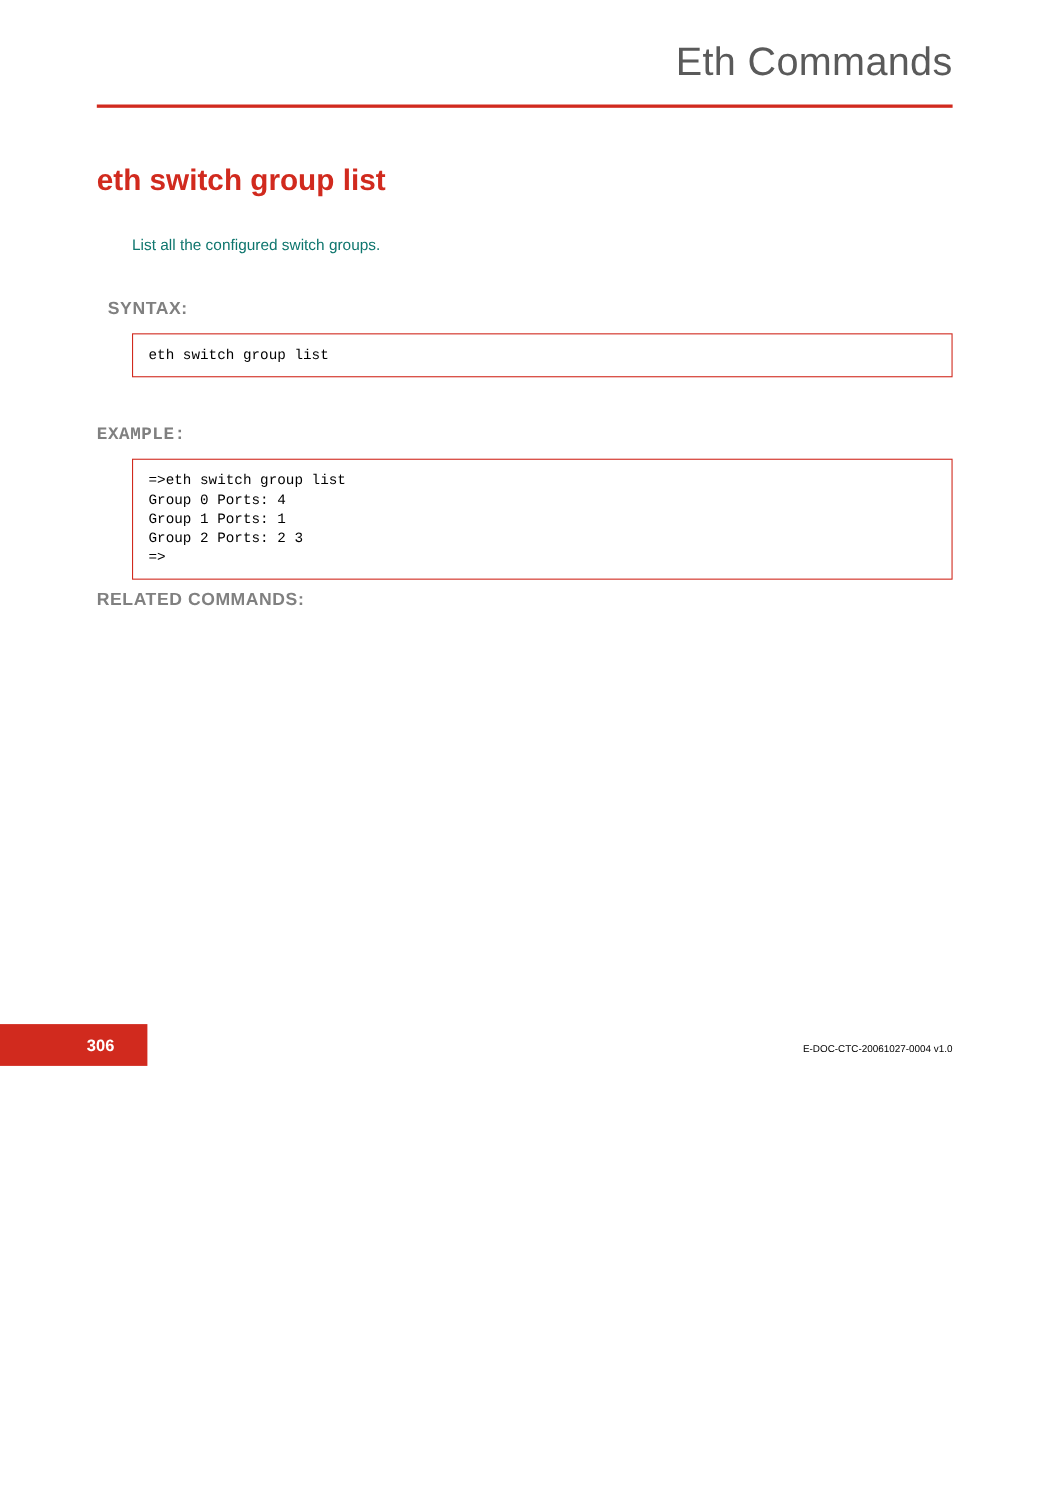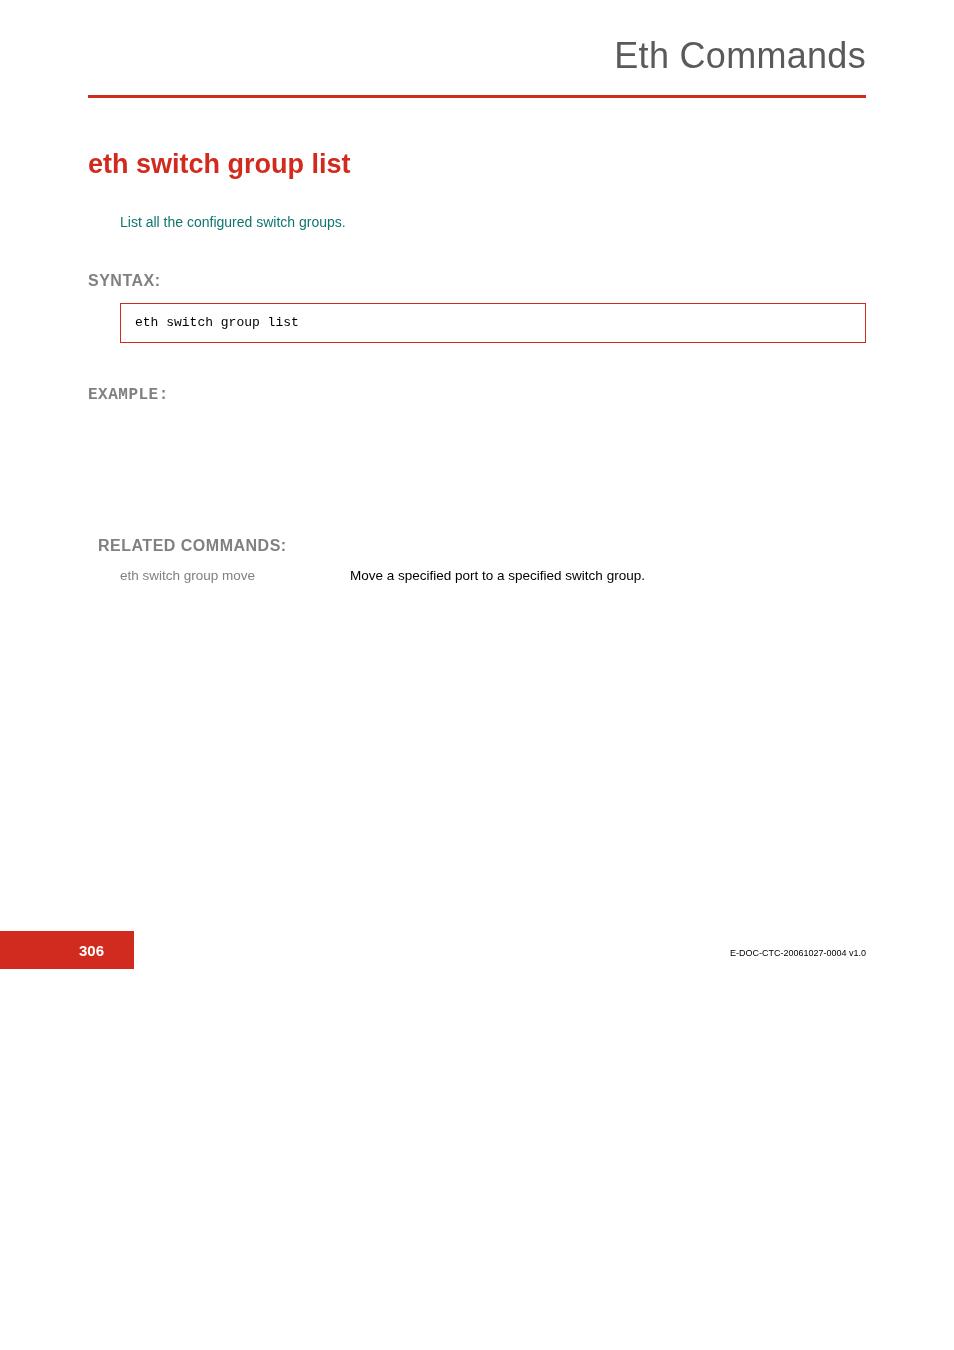--- a/index.html
+++ b/index.html
@@ -52,23 +52,23 @@
   .section-label {
     position: absolute;
     left: 88px;
     color: #808080;
     font-size: 16px;
     font-weight: 700;
     letter-spacing: 0.5px;
     font-family: "Arial Narrow", Arial, sans-serif;
     font-stretch: condensed;
   }
-  .section-syntax { top: 272px; }
+  .section-syntax { top: 272px; margin-left: 10px; }
   .section-example { top: 386px; font-family: Liberation Mono, monospace; }
-  .section-related { top: 537px; margin-left: 10px; }
+  .section-related { top: 537px; }
   .code-box {
     position: absolute;
     left: 120px;
     right: 88px;
     border: 1px solid #d12a1e;
     padding: 10px 14px;
     font-family: "Courier New", monospace;
     font-size: 13px;
     color: #000;
     white-space: pre;
@@ -134,23 +134,24 @@
   <div class="red-rule"></div>
 
   <div class="main-heading">eth switch group list</div>
 
   <div class="intro-text">List all the configured switch groups.</div>
 
   <div class="section-label section-syntax">SYNTAX:</div>
   <div class="code-box code-syntax">eth switch group list</div>
 
   <div class="section-label section-example">EXAMPLE:</div>
+  <div class="code-box code-example">=&gt;eth switch group list
+Group 0 Ports: 4
+Group 1 Ports: 1
+Group 2 Ports: 2 3
+=&gt;</div>
 
   <div class="section-label section-related">RELATED COMMANDS:</div>
-  <div class="related-row">
-    <div class="related-cmd">eth switch group move</div>
-    <div class="related-desc">Move a specified port to a specified switch group.</div>
-  </div>
 
   <div class="footer-bar"></div>
   <div class="footer-page">306</div>
   <div class="footer-doc">E-DOC-CTC-20061027-0004 v1.0</div>
 </div>
 
 </body></html>

